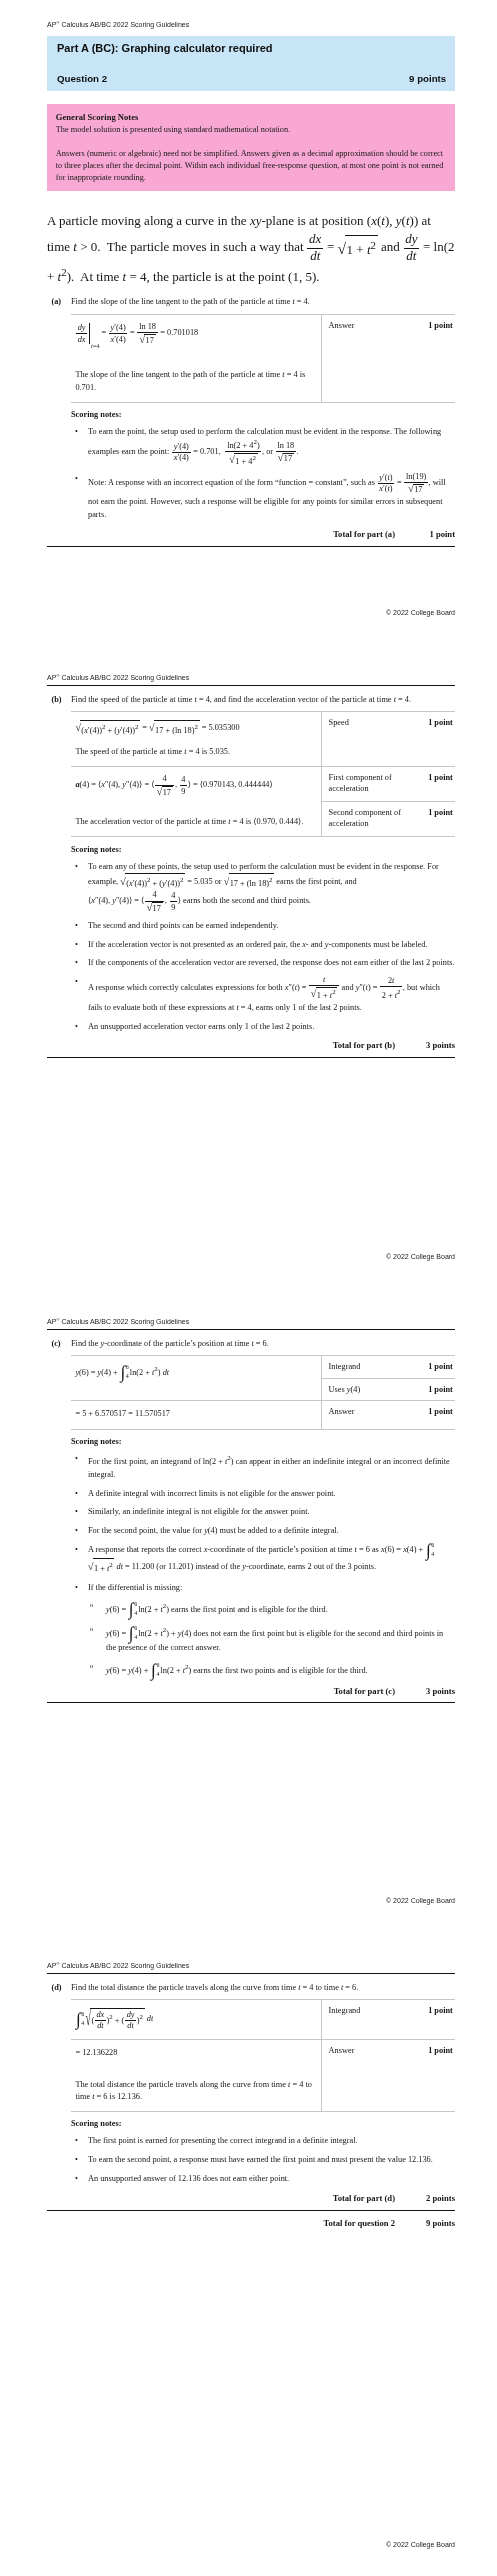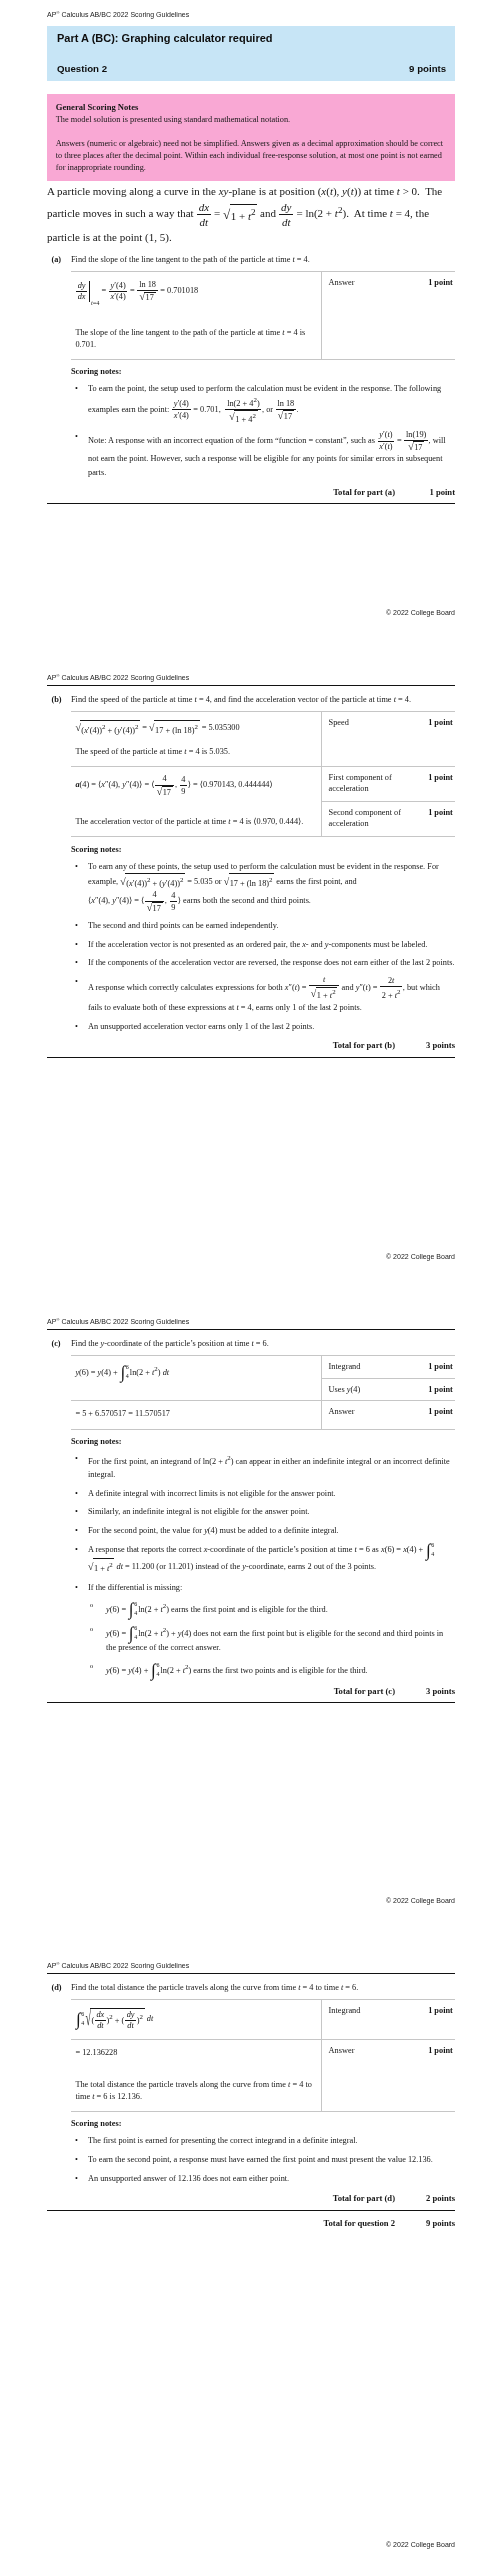--- a/index.html
+++ b/index.html
@@ -1,31 +1,31 @@
 <!DOCTYPE html>
 <html style="font-size:8.8px"><head>
 <meta charset="utf-8">
 <style>
   html,body{margin:0;padding:0;background:#ffffff;}
   body{width:498px;font-family:"Liberation Serif",serif;color:#161616;}
   .page{position:relative;width:498px;overflow:hidden;background:#fff;}
   .pg1{height:644px}.pg2{height:644px}.pg3{height:644px}.pg4{height:644px}
   .content{margin:0 43px 0 47px;}
-  .pad-top1{padding-top:10px}.pad-top2{padding-top:29px}
+  .pad-top1{padding-top:20px}.pad-top2{padding-top:29px}
   .doc-header{font-family:"Liberation Sans",sans-serif;font-size:7px;color:#1b1b1b;}
   .doc-header sup{font-size:4.4px;}
   .hrule{border-top:1.4px solid #121212;margin-top:3.9px;}
   .banner{background:#c7e5f6;margin-top:7.2px;padding:6px 8.8px 7.2px 10px;font-family:"Liberation Sans",sans-serif;font-weight:bold;color:#0e0e0e;}
   .banner .b1{font-size:11px;}
   .banner .b2{display:flex;justify-content:space-between;font-size:9.7px;margin-top:19px;}
   .gnotes{background:#f9a8d4;margin-top:13.3px;padding:6.6px 10px 7.7px 8.8px;font-size:8.3px;line-height:1.45;}
   .gnotes .gt{font-weight:bold;font-size:8.6px;margin-bottom:1.1px;}
   .gnotes p{margin:0;}
   .gsp{height:11.6px;}
-  .intro{margin-top:2px;font-size:11px;line-height:1.6;}
+  .intro{margin-top:20px;font-size:13px;line-height:1.6;}
   .mshead{display:grid;grid-template-columns:250px 1fr;background:#c7e5f6;margin-left:24px;margin-top:12px;padding:3.3px 0 3.9px;font-family:"Liberation Sans",sans-serif;font-weight:bold;font-size:8.3px;color:#0e0e0e;}
   .mshead span{text-align:center;}
   .prompt{display:flex;margin-top:7.7px;font-size:8.3px;line-height:1.5;}
   .prompt .plab{font-weight:bold;width:24px;padding-left:4.4px;box-sizing:border-box;flex:none;}
   .prompt .ptext{flex:1;}
   .tbl{margin-left:24px;margin-top:5px;border-top:0.6px solid #c6c6c6;border-bottom:0.6px solid #c6c6c6;}
   .trow{display:grid;grid-template-columns:250px 1fr;}
   .trow + .trow{border-top:0.6px solid #c6c6c6;}
   .lcell{padding:6.6px 8.8px 7.7px 4.4px;font-size:8.3px;line-height:1.5;}
   .rcol{border-left:0.6px solid #c6c6c6;display:flex;flex-direction:column;}
@@ -72,21 +72,21 @@
       <div class="b1">Part A (BC): Graphing calculator required</div>
       <div class="b2">
         <span>Question 2</span>
         <span>9 points</span>
       </div>
     </div>
     <div class="gnotes">
       <div class="gt">General Scoring Notes</div>
       <p>The model solution is presented using standard mathematical notation.</p>
       <div class="gsp"></div>
-      <p>Answers (numeric or algebraic) need not be simplified. Answers given as a decimal approximation should be correct to three places after the decimal point. Within each individual free-response solution, at most one point is not earned for inappropriate rounding.</p>
+      <p>Answers (numeric or algebraic) need not be simplified. Answers given as a decimal approximation should be correct to three places after the decimal point. Within each individual free-response question, at most one point is not earned for inappropriate rounding.</p>
     </div>
     <div class="intro">A particle moving along a curve in the <i>xy</i>-plane is at position (<i>x</i>(<i>t</i>), <i>y</i>(<i>t</i>)) at time <i>t</i> &gt; 0.&nbsp; The particle moves in such a way that <span class="fr"><span class="nu"><i>dx</i></span><span class="de"><i>dt</i></span></span> = <span class="sq">
           <span class="rx">√</span>
           <span class="rv">1 + <i>t</i><sup>2</sup></span>
         </span> and <span class="fr"><span class="nu"><i>dy</i></span><span class="de"><i>dt</i></span></span> = ln(2 + <i>t</i><sup>2</sup>).&nbsp; At time <i>t</i> = 4, the particle is at the point (1, 5).</div>
 
     <div class="prompt">
       <span class="plab">(a)</span>
       <span class="ptext">Find the slope of the line tangent to the path of the particle at time <i>t</i> = 4.</span>
     </div>

